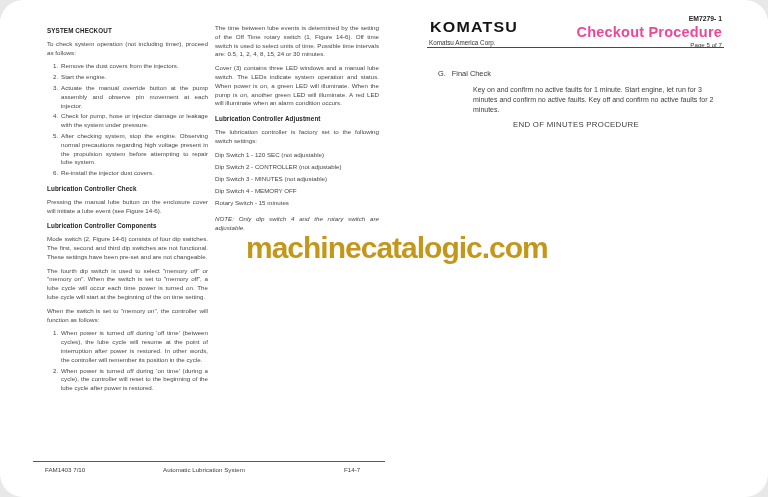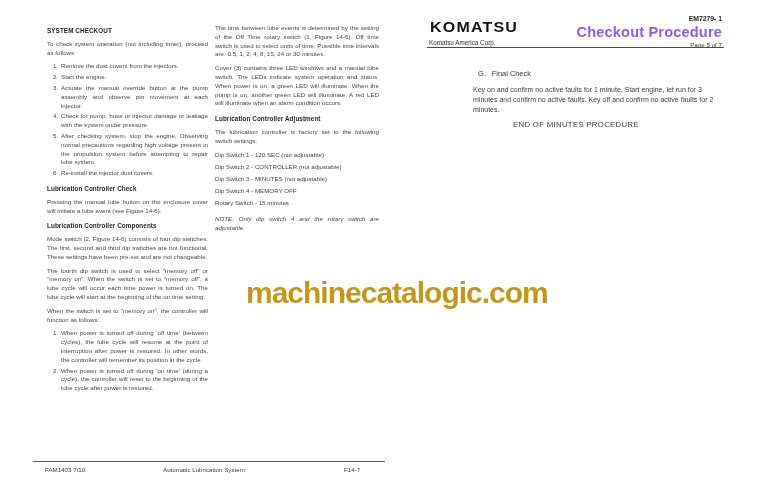--- a/index.html
+++ b/index.html
@@ -1,19 +1,19 @@
 <!DOCTYPE html>
 <html><head>
 <meta charset="utf-8">
 <style>
   * { margin:0; padding:0; box-sizing:border-box; }
   html,body { background:#e8e8e8; }
   .canvas {
     position:relative; width:768px; height:497px; background:#ffffff;
-    font-family:"Liberation Sans", sans-serif; color:#3f3f3f; overflow:hidden;
+    font-family:"Liberation Sans", sans-serif; color:#3f3f3f; overflow:hidden;border-radius:23px;
   }
   
   .col { position:absolute; font-size:6.2px; line-height:8.8px; color:#464646; }
   .col1 { left:47px; top:27px; width:161px; }
   .col2 { left:215px; top:24px; width:164px; }
   .col p { text-align:justify; margin-bottom:5px; }
   .col h3 { font-size:6.3px; font-weight:bold; color:#1f1f1f; margin:7px 0 4px 0; letter-spacing:.1px; }
   .col h3.first { margin-top:0; }
   .numlist { margin:1px 0 4px 6px; }
   .li { display:flex; margin-bottom:2px; }
@@ -22,36 +22,36 @@
   .setting-line { margin-bottom:3.2px; white-space:nowrap; }
   .note { font-style:italic; margin-top:8px; text-align:left; }
   
   .logo {
     position:absolute; left:430px; top:19px; font-size:16px; font-weight:900;
     color:#141414; letter-spacing:1.2px; transform:scaleY(.92); transform-origin:left top;
   }
   .company { position:absolute; left:429px; top:39px; font-size:6.3px; color:#333; }
   .header-rule { position:absolute; left:427px; top:47px; width:297px; height:1.2px; background:#4a4a4a; }
   .doc-number { position:absolute; left:424px; width:298px; top:15px; text-align:right; font-size:6.8px; font-weight:bold; color:#222; }
-  .doc-title { position:absolute; left:424px; width:298px; top:24px; text-align:right; font-size:14.5px; font-weight:bold; color:#8b5cf6; letter-spacing:.2px; }
+  .doc-title { position:absolute; left:424px; width:298px; top:24px; text-align:right; font-size:14.5px; font-weight:bold; color:#ec4899; letter-spacing:.2px; }
   .page-info { position:absolute; left:424px; width:298px; top:40.5px; text-align:right; font-size:6.2px; color:#3a3a3a; }
-  .final-check { position:absolute; left:438px; top:69px; font-size:7.4px; color:#333;margin-left:40px; }
+  .final-check { position:absolute; left:438px; top:69px; font-size:7.4px; color:#333; }
   .final-check .lbl { margin-right:6px; }
   .final-paragraph { position:absolute; left:473px; top:85px; width:251px; font-size:7px; line-height:10.2px; color:#3d3d3d; text-align:left; }
   .end-line { position:absolute; left:513px; top:120px; font-size:7.8px; color:#3a3a3a; letter-spacing:.3px; }
   
   .footer-rule { position:absolute; left:33px; top:461px; width:352px; height:1.2px; background:#5a5a5a; }
   .footer-text { position:absolute; top:466px; font-size:6.2px; color:#3d3d3d; }
   .footer-left { left:45px; }
   .footer-center { left:163px; }
   .footer-right { left:344px; }
   
   .watermark {
     position:absolute; left:246px; top:231px; font-size:30px; font-weight:bold;
-    letter-spacing:-1px; white-space:nowrap; color:#C4971B; z-index:5;margin-top:45px;
+    letter-spacing:-1px; white-space:nowrap; color:#C4971B; z-index:5;
   }
 </style>
 </head>
 <body>
 
 <div class="canvas">
 
   <div class="col col1">
     <h3 class="first">SYSTEM CHECKOUT</h3>
     <p>To check system operation (not including timer), proceed as follows:</p>

